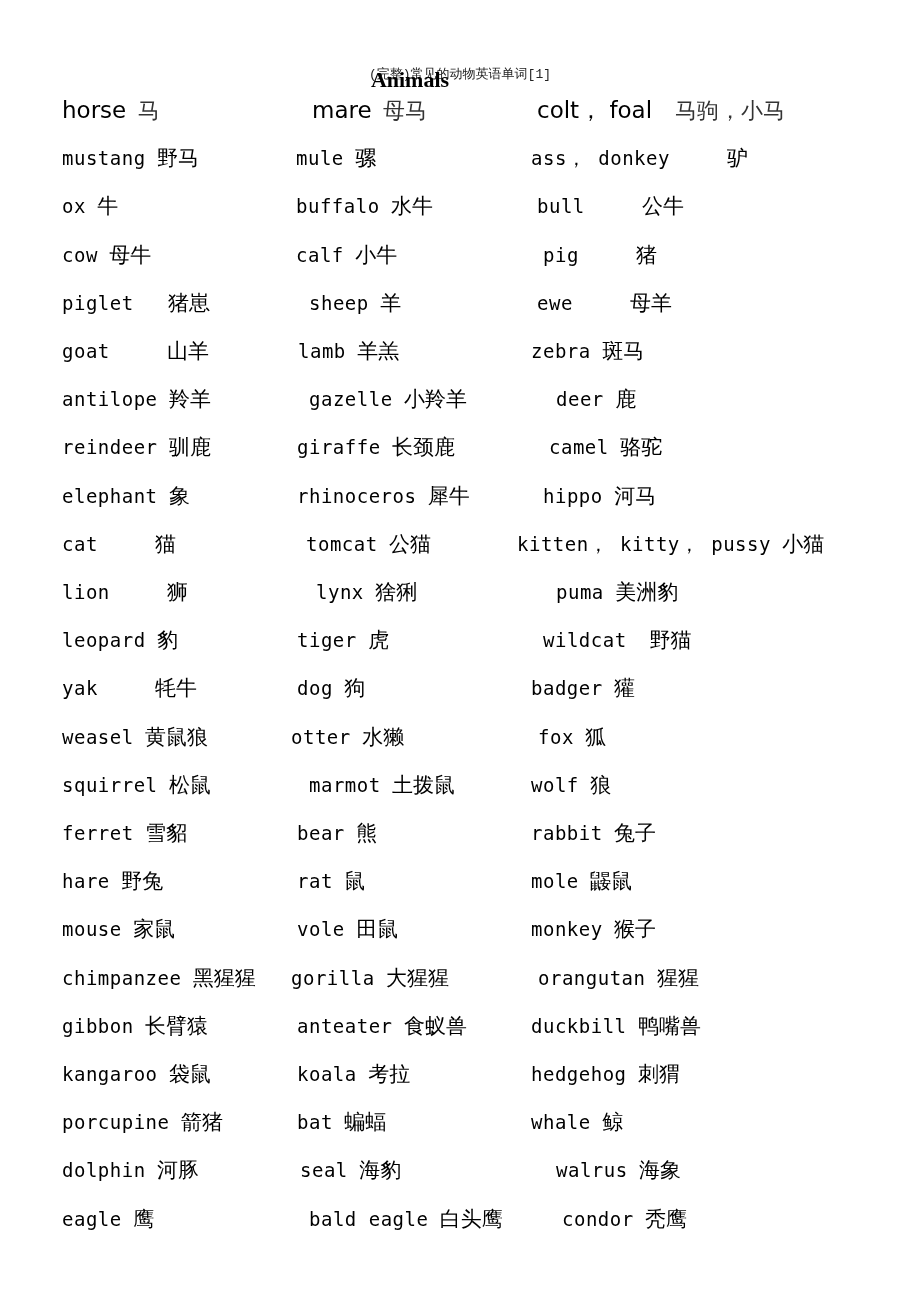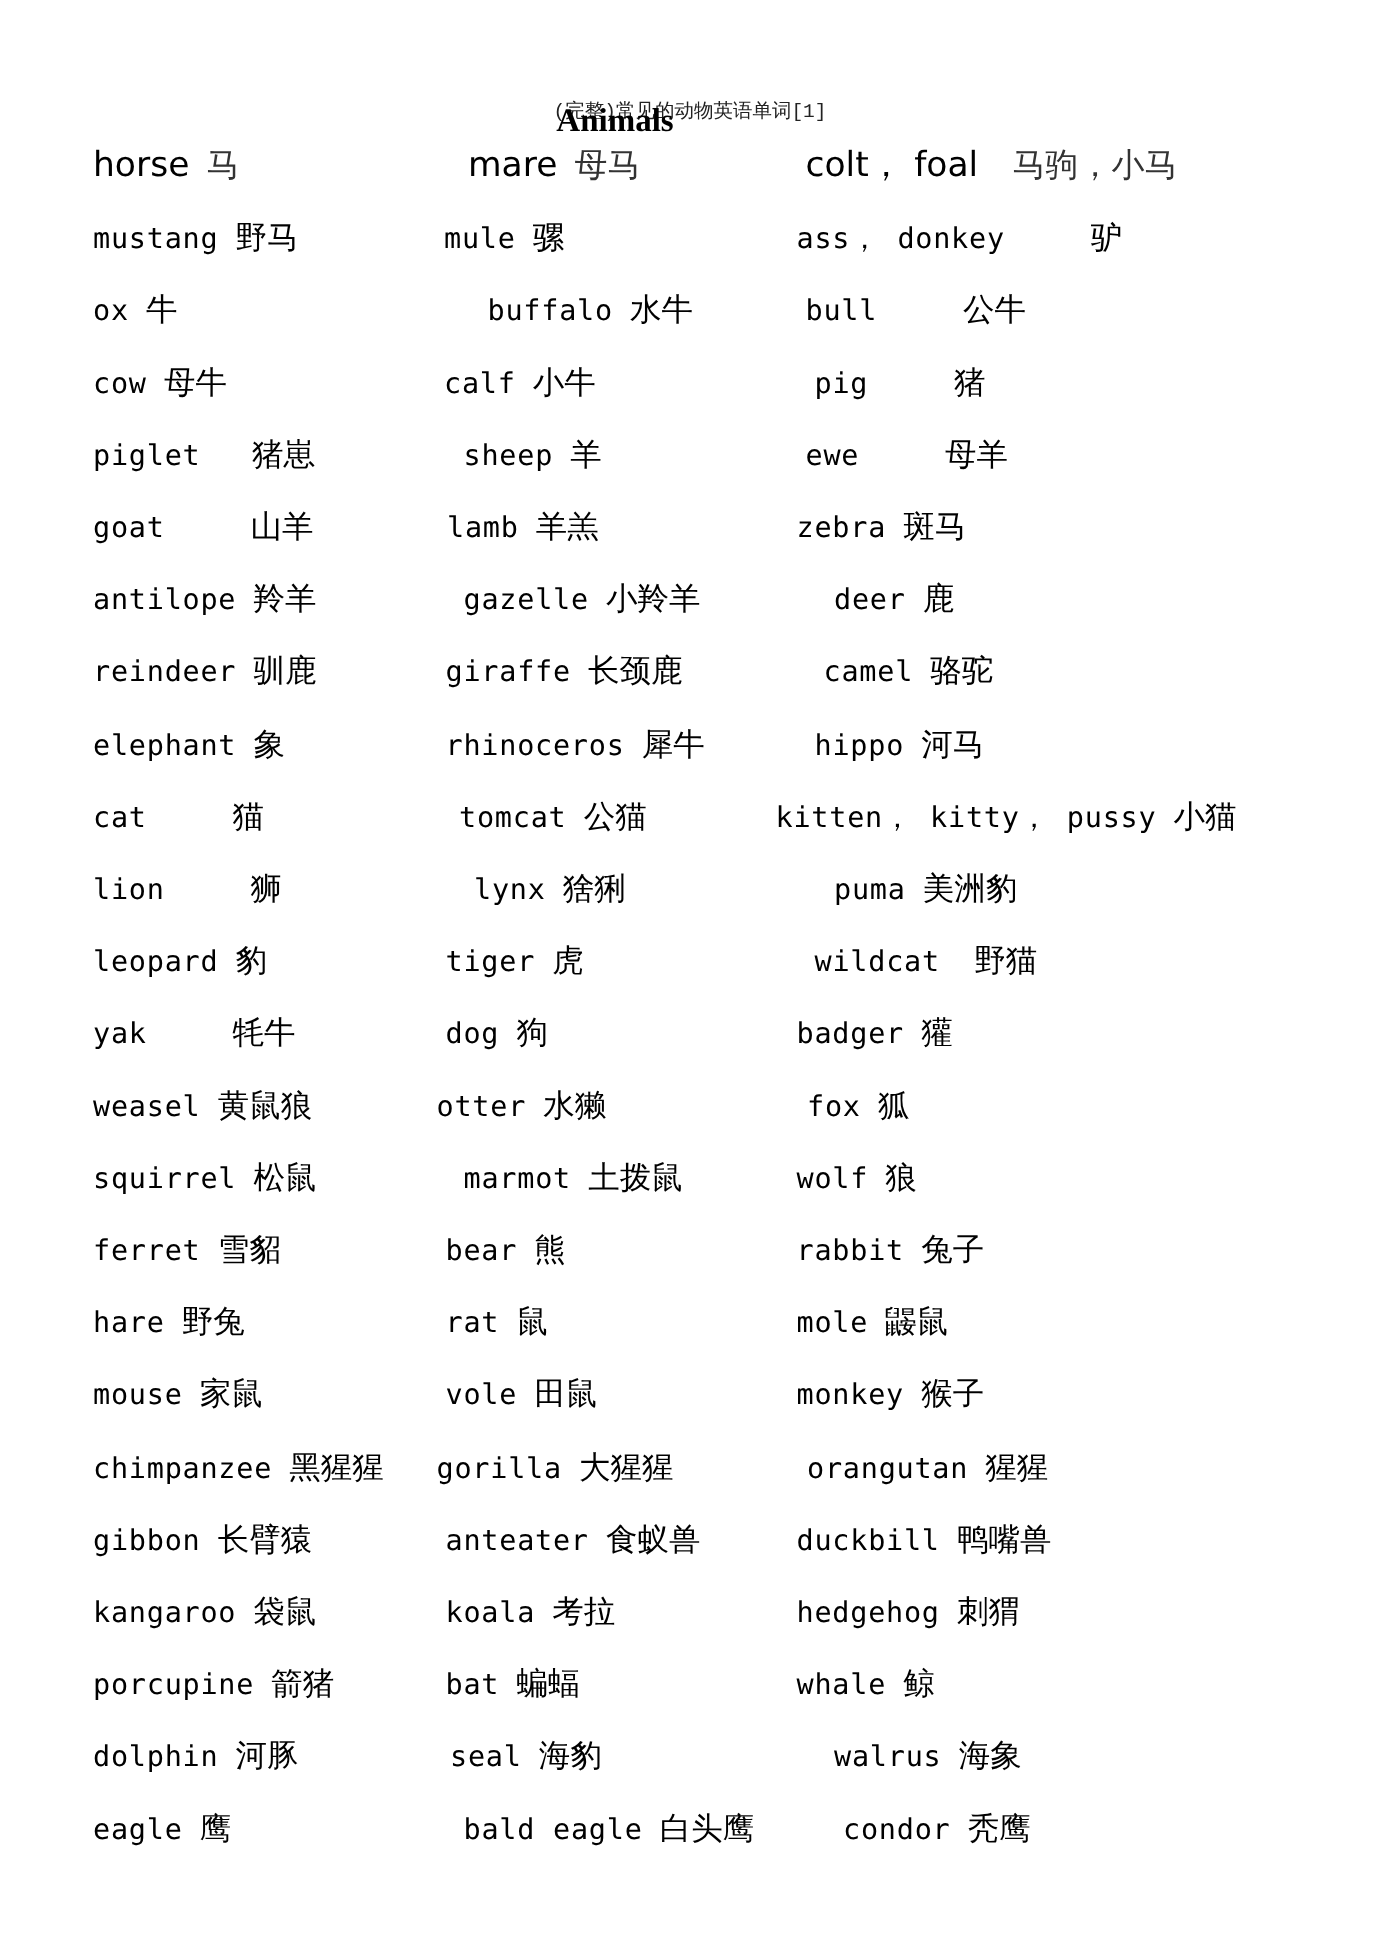--- a/index.html
+++ b/index.html
@@ -30,21 +30,21 @@
   <div class="header-note">(完整)常见的动物英语单词[1]</div>
   <div class="doc-title">Animals</div>
   <div id="vocab-list">
       <div class="entry first" style="left: 62px; top: 97px;"><span class="en">horse</span><span> </span><span class="zh">马</span></div>
       <div class="entry first" style="left: 312px; top: 97px;"><span class="en">mare</span><span> </span><span class="zh">母马</span></div>
       <div class="entry first" style="left: 537px; top: 97px;"><span class="en">colt， foal</span><span>  </span><span class="zh">马驹，小马</span></div>
       <div class="entry" style="left: 62px; top: 145px;"><span class="en">mustang</span><span> </span><span class="zh">野马</span></div>
       <div class="entry" style="left: 296px; top: 145px;"><span class="en">mule</span><span> </span><span class="zh">骡</span></div>
       <div class="entry" style="left: 531px; top: 145px;"><span class="en">ass， donkey</span><span>     </span><span class="zh">驴</span></div>
       <div class="entry" style="left: 62px; top: 193px;"><span class="en">ox</span><span> </span><span class="zh">牛</span></div>
-      <div class="entry" style="left: 296px; top: 193px; margin-left: 29px;"><span class="en">buffalo</span><span> </span><span class="zh">水牛</span></div>
+      <div class="entry" style="left: 296px; top: 193px;"><span class="en">buffalo</span><span> </span><span class="zh">水牛</span></div>
       <div class="entry" style="left: 537px; top: 193px;"><span class="en">bull</span><span>     </span><span class="zh">公牛</span></div>
       <div class="entry" style="left: 62px; top: 242px;"><span class="en">cow</span><span> </span><span class="zh">母牛</span></div>
       <div class="entry" style="left: 296px; top: 242px;"><span class="en">calf</span><span> </span><span class="zh">小牛</span></div>
       <div class="entry" style="left: 543px; top: 242px;"><span class="en">pig</span><span>     </span><span class="zh">猪</span></div>
       <div class="entry" style="left: 62px; top: 290px;"><span class="en">piglet</span><span>   </span><span class="zh">猪崽</span></div>
       <div class="entry" style="left: 309px; top: 290px;"><span class="en">sheep</span><span> </span><span class="zh">羊</span></div>
       <div class="entry" style="left: 537px; top: 290px;"><span class="en">ewe</span><span>     </span><span class="zh">母羊</span></div>
       <div class="entry" style="left: 62px; top: 338px;"><span class="en">goat</span><span>     </span><span class="zh">山羊</span></div>
       <div class="entry" style="left: 298px; top: 338px;"><span class="en">lamb</span><span> </span><span class="zh">羊羔</span></div>
       <div class="entry" style="left: 531px; top: 338px;"><span class="en">zebra</span><span> </span><span class="zh">斑马</span></div>

